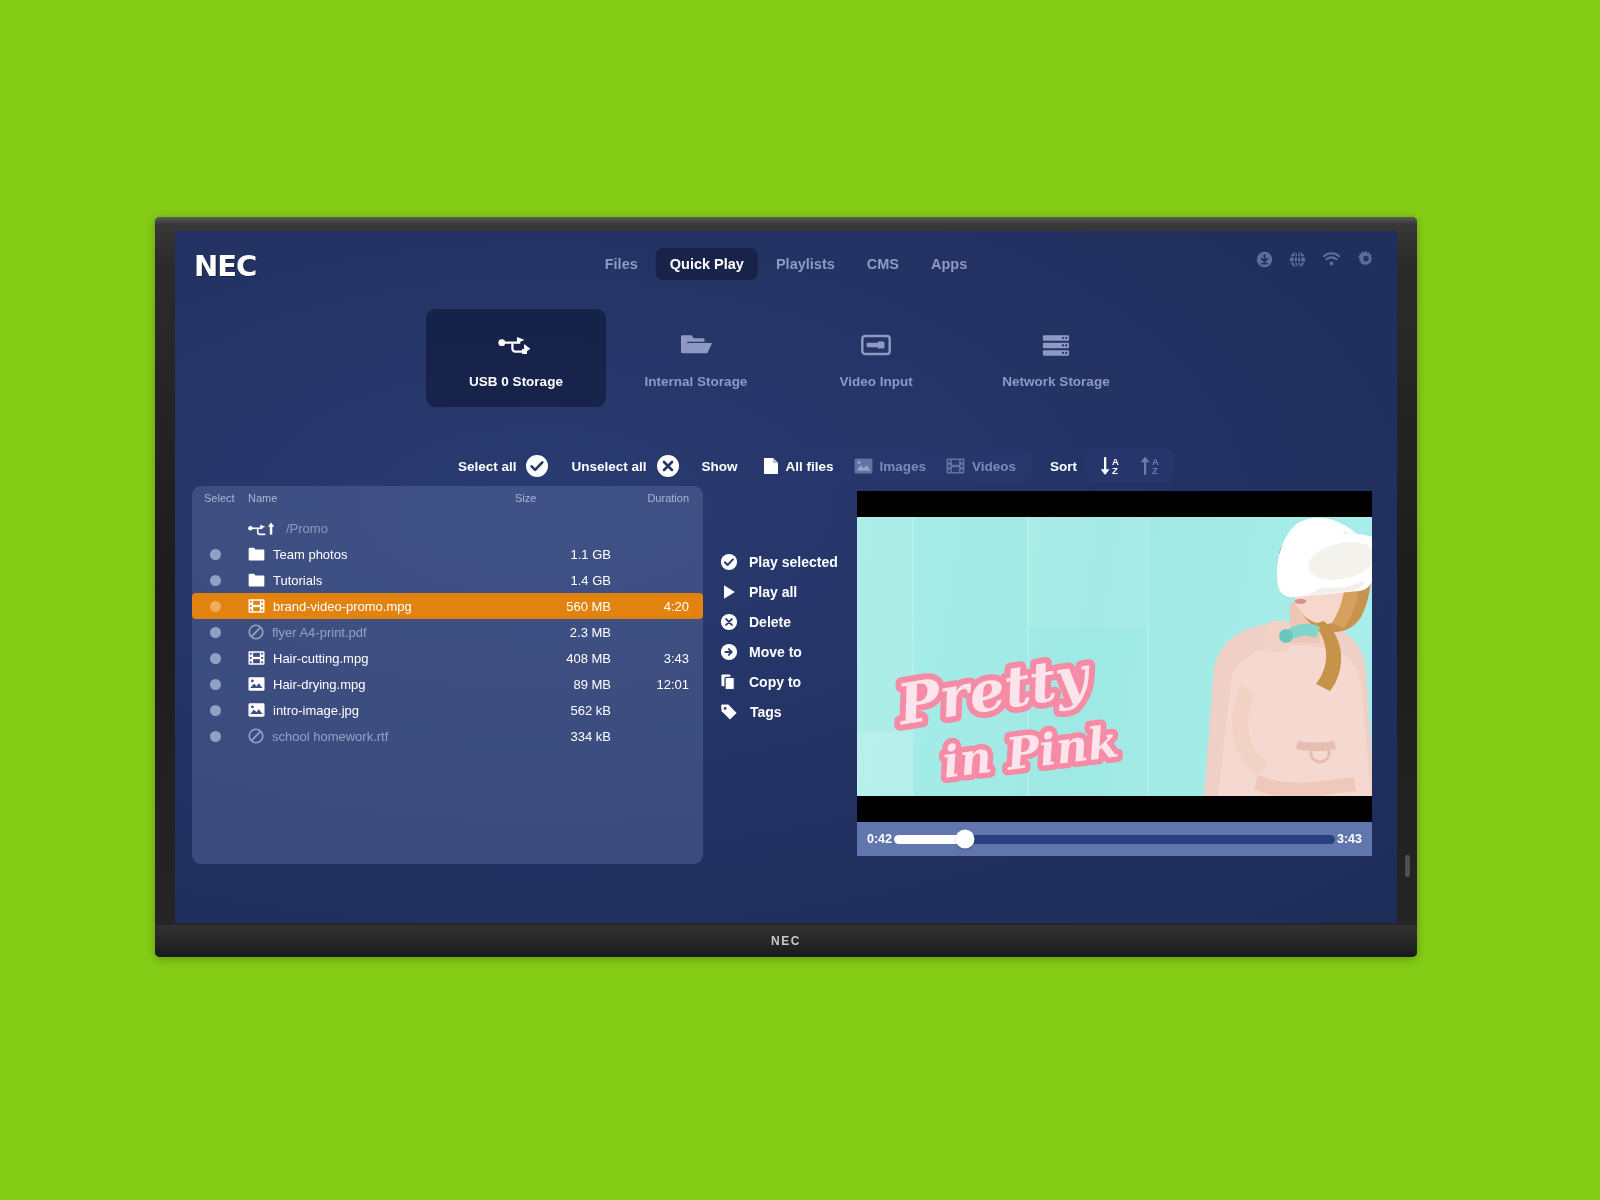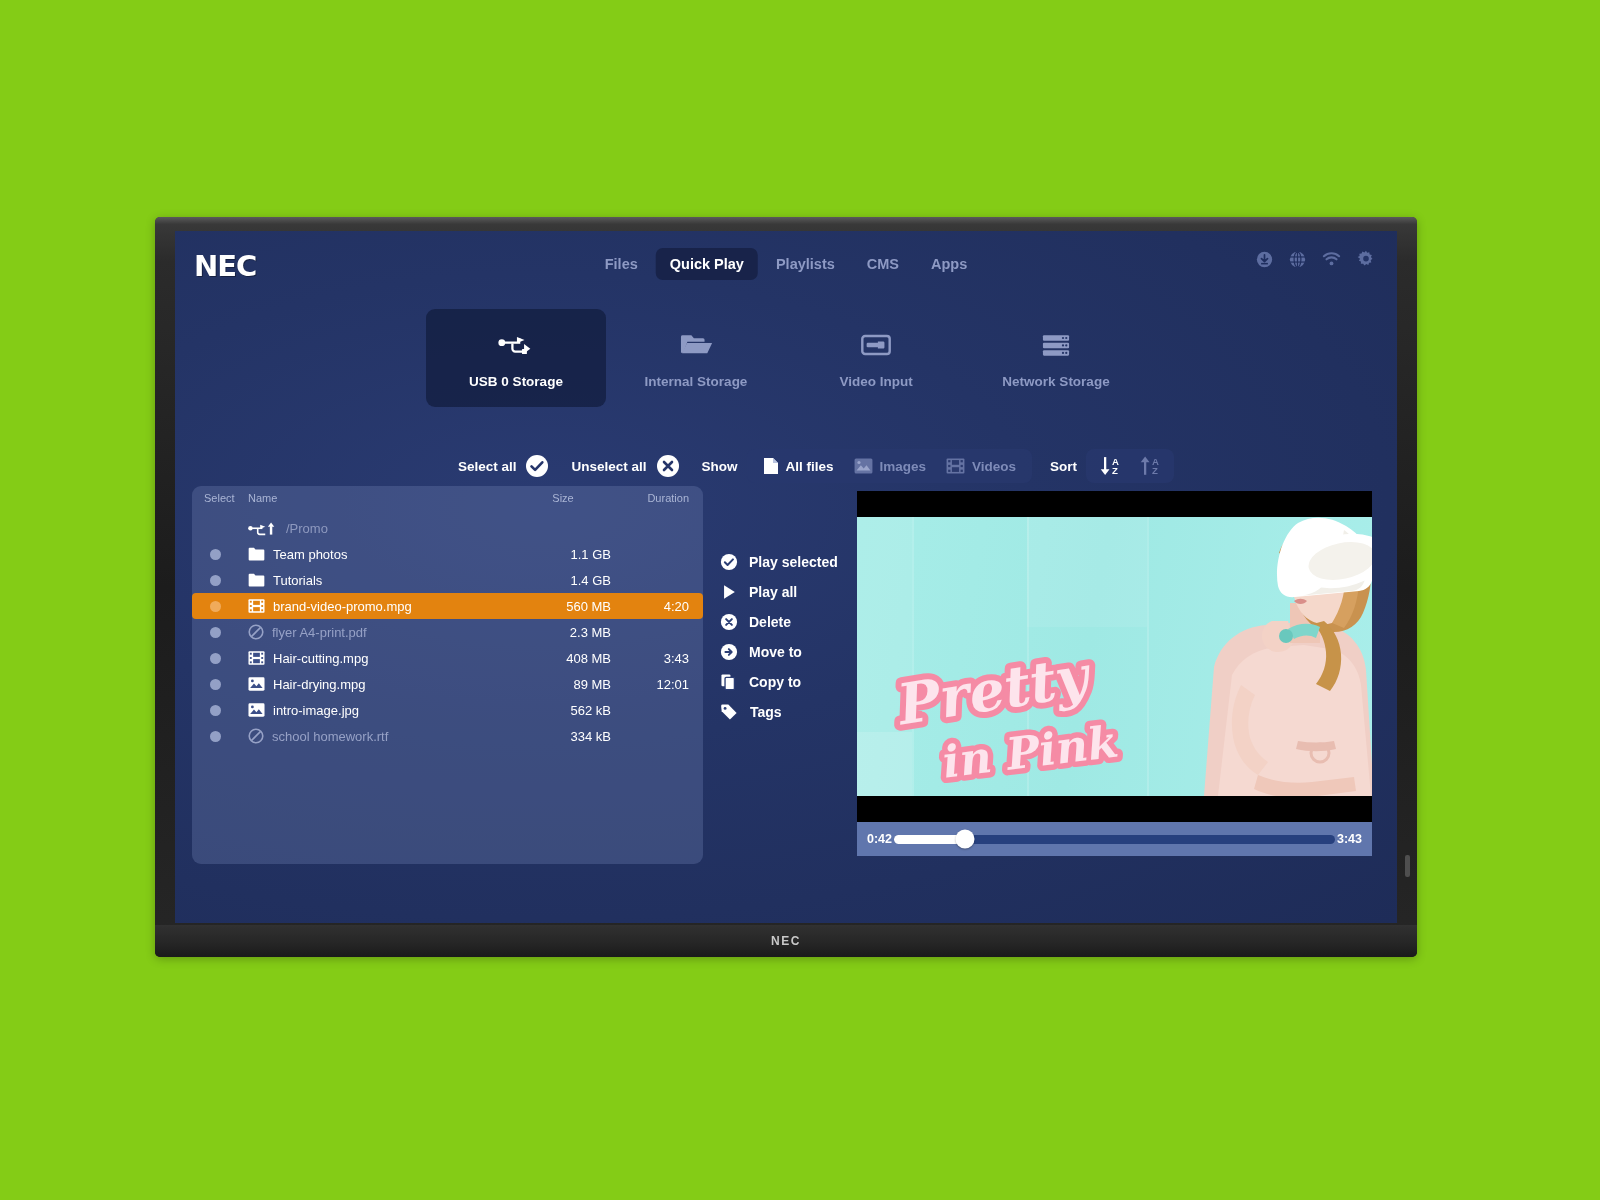--- a/index.html
+++ b/index.html
@@ -234,21 +234,21 @@
   .fl-head {
     display: flex;
     align-items: center;
     height: 24px;
     padding: 0 14px 0 12px;
     font-size: 11px;
     color: #aab5d5;
   }
   .col-select { width: 44px; }
   .col-name   { flex: 1; }
-  .col-size   { width: 96px; text-align: center; }
+  .col-size   { width: 96px; text-align: left; }
   .col-dur    { width: 78px; text-align: right; }
 
   .fl-rows { padding-top: 5px; }
   .fl-row {
     display: flex;
     align-items: center;
     height: 26px;
     padding: 0 14px 0 12px;
     font-size: 13px;
     color: #ffffff;

